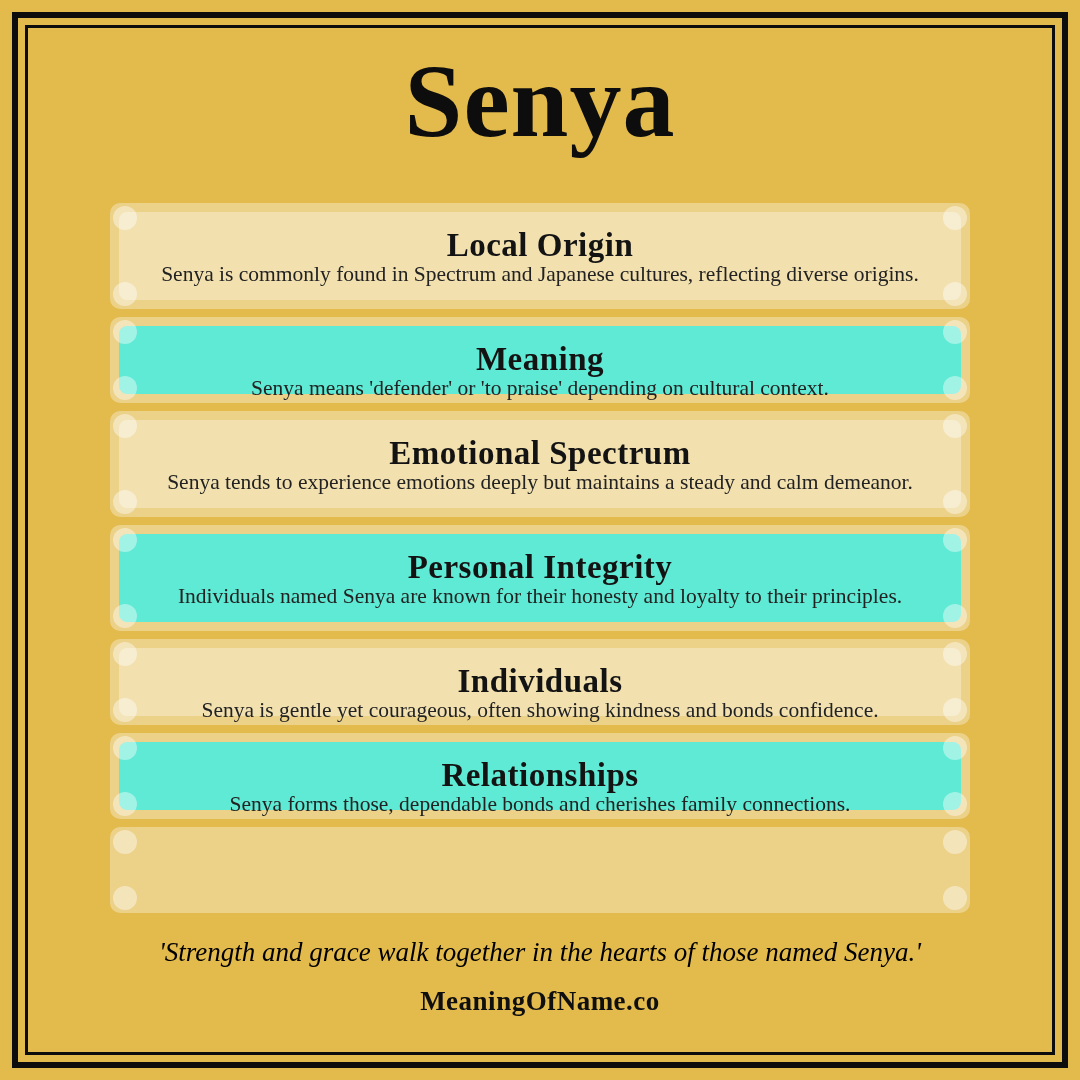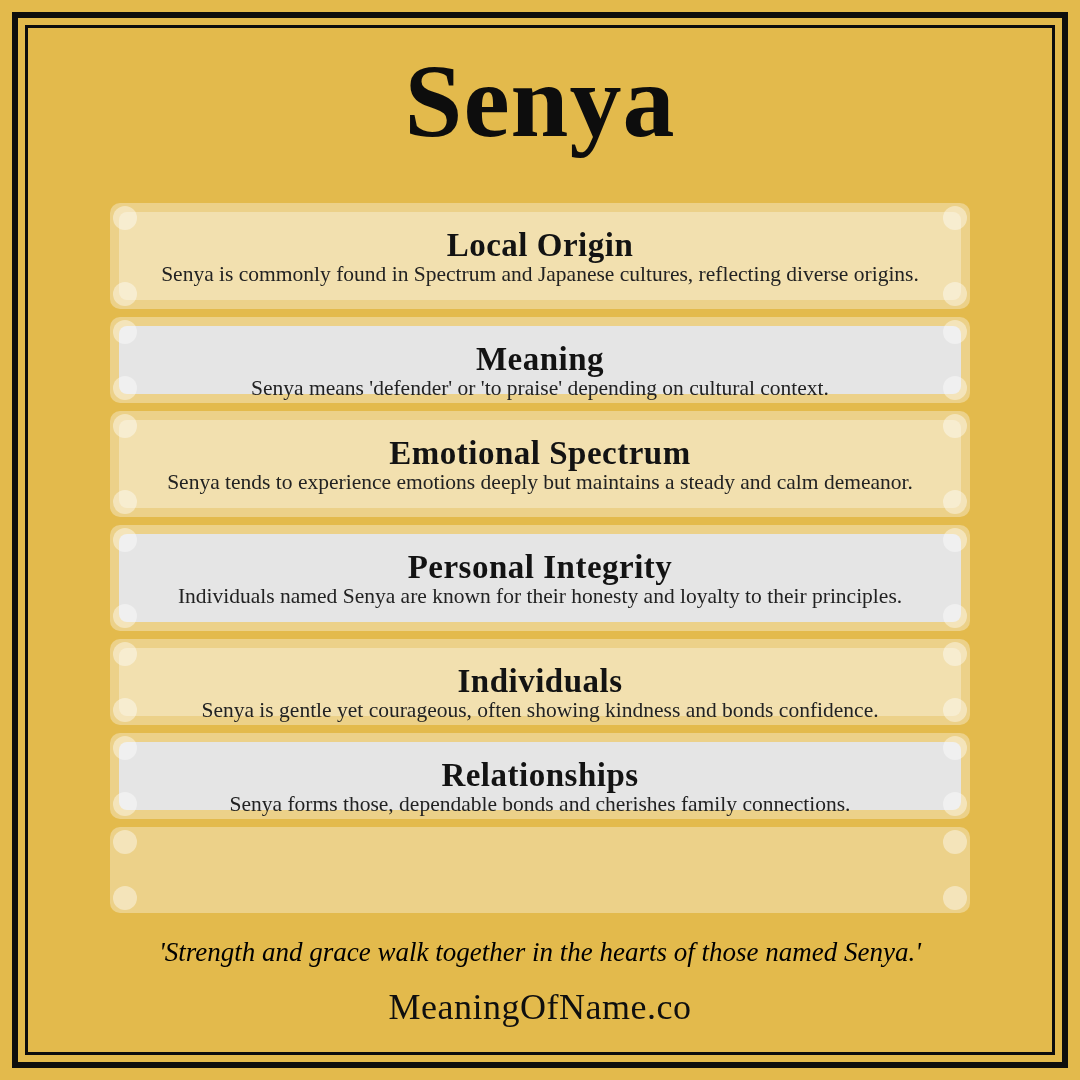--- a/index.html
+++ b/index.html
@@ -49,21 +49,21 @@
   .panel.tall { height: 106px; }
   .panel.short { height: 86px; }
   .panel-inner {
     height: 100%;
     border-radius: 8px;
     box-sizing: border-box;
     padding: 16px 30px 0 30px;
     text-align: center;
   }
   .panel.light .panel-inner { background: #f2e0af; }
-  .panel.dark  .panel-inner { background: #e5e5e5; }
+  .panel.dark  .panel-inner { background: #5eead4; }
   .corner-dot {
     position: absolute;
     width: 24px; height: 24px;
     border-radius: 50%;
     background: rgba(255,255,255,0.42);
   }
   .corner-dot.tl { left: 3px;  top: 3px; }
   .corner-dot.tr { right: 3px; top: 3px; }
   .corner-dot.bl { left: 3px;  bottom: 3px; }
   .corner-dot.br { right: 3px; bottom: 3px; }
@@ -83,22 +83,22 @@
   .quote {
     margin-top: 24px;
     width: 900px;
     text-align: center;
     font-style: italic;
     font-size: 27px;
     color: #000000;
   }
   .site-name {
     margin-top: 18px;
-    font-size: 36px;
-    font-weight: normal;
+    font-size: 27px;
+    font-weight: bold;
     color: #0f0f0f;
     letter-spacing: 0.5px;
     text-align: center;
   }
 </style>
 </head>
 <body>
 
 <div class="frame-outer"></div>
 <div class="frame-inner"></div>

